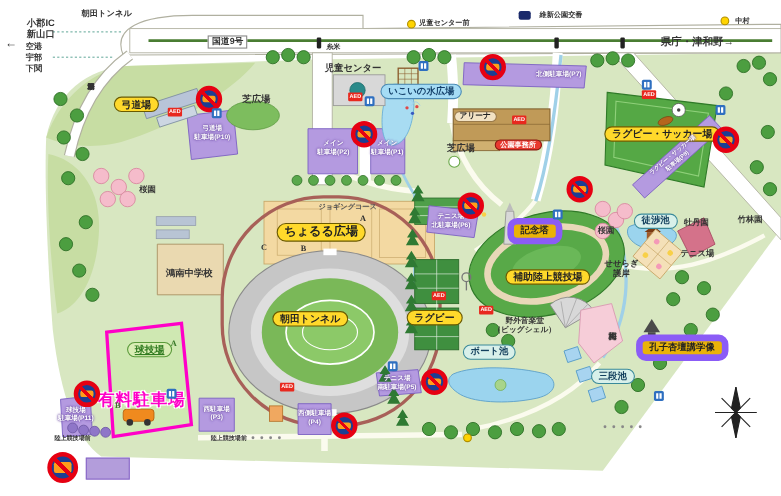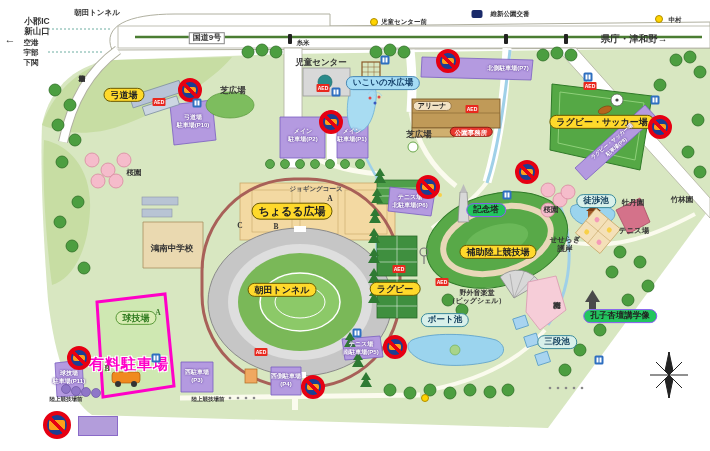--- a/index.html
+++ b/index.html
@@ -6,24 +6,24 @@
   .stage{position:relative;width:710px;height:451px;background:#fff;overflow:hidden;
          font-family:"Liberation Sans","DejaVu Sans",sans-serif;}
   .stage svg{position:absolute;left:0;top:0;}
   .ov{position:absolute;left:0;top:0;width:710px;height:451px;}
   .ov > *{position:absolute;}
 
   
   .pill{transform:translate(-50%,-50%);white-space:nowrap;font-weight:bold;border-radius:9px;
         padding:1px 6px;font-size:9px;line-height:1.15;text-align:center;color:#222;}
   .pill.yellow{background:#ffd92b;border:1px solid #6a5a00;}
-  .pill.pink{background:#22c55e;border:1px solid #8b5cf6;font-size:8.5px;}
+  .pill.pink{background:#eab308;border:6px solid #8b5cf6;font-size:8.5px;}
   .pill.cyan{background:#d8f0ea;border:1px solid #3a8a9a;color:#14405e;font-size:8.5px;}
   .pill.blue{background:#a5dcf5;border:1px solid #4a8ab5;color:#14406a;font-size:8.5px;}
-  .pill.green{background:#d9edb4;border:1px solid #5a9a3a;color:#2f7a1f;}
+  .pill.green{background:#d9edb4;border:1px solid #5a9a3a;color:#2f7a1f;text-decoration:underline;}
   .pill.tan{background:#f2e2c4;border:1px solid #9a7a4a;font-size:7px;padding:0 4px;}
   .pill.red{background:#e8382f;border:1px solid #8a1a10;color:#fff;font-size:6.5px;padding:0.5px 4px;}
   .pill.big{font-size:11px;}
 
   .lbl{transform:translate(-50%,-50%);color:#333;font-weight:bold;font-size:8.5px;
        white-space:pre-line;text-align:center;line-height:1.2;}
   .lbl.tiny{font-size:6.5px;}
   .lbl.s7{font-size:7.5px;font-family:Liberation Serif, serif;}
   .lbl.vert{writing-mode:vertical-rl;transform:translate(-50%,-50%);}
   .plabel{transform:translate(-50%,-50%);color:#fff;font-size:6px;font-weight:bold;

